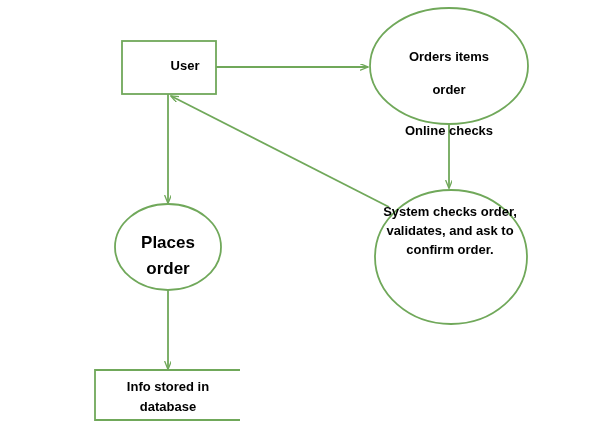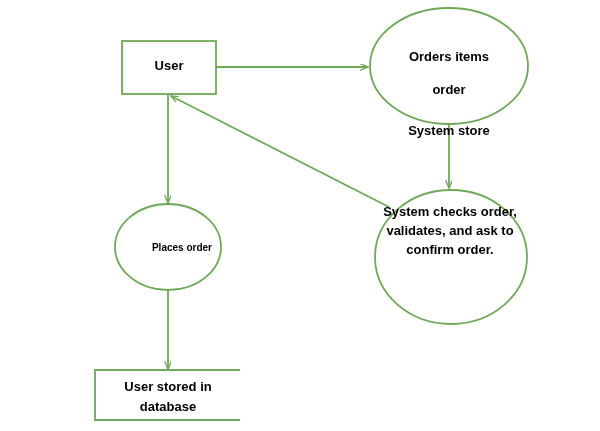--- a/index.html
+++ b/index.html
@@ -29,20 +29,21 @@
     line-height: 1.28;
     white-space: pre-line;
     pointer-events: none;
   }
   
   #label-user {
     left: 122px;
     top: 58px;
     width: 94px;
     font-size: 13px;
+    padding-left: 16px;
   }
   
   #label-orders {
     left: 378px;
     top: 32px;
     width: 142px;
     font-size: 13px;
   }
   #label-orders .line-gap {
     display: block;
@@ -52,25 +53,24 @@
   #label-system {
     left: 382px;
     top: 203px;
     width: 136px;
     font-size: 13px;
     line-height: 1.45;
   }
   
   #label-places {
     left: 124px;
-    top: 240px;
+    top: 230px;
     width: 88px;
-    font-size: 10px;
+    font-size: 17px;
     line-height: 1.5;
-    text-align: right;
   }
   
   #label-info {
     left: 98px;
     top: 377px;
     width: 140px;
     font-size: 13px;
     line-height: 1.5;
   }
 </style>
@@ -114,20 +114,20 @@
 
   <path d="M240,370 L95,370 L95,420 L240,420" fill="#ffffff" stroke="#70a85a" stroke-width="1.8" stroke-linecap="butt" stroke-linejoin="miter"></path>
 </svg>
 
 <div class="node-label" id="label-user">User</div>
 
 <div class="node-label" id="label-orders">
   <span>Orders items</span><br>
   <span>order</span>
   <span class="line-gap"></span>
-  <span>System store</span>
+  <span>Online checks</span>
 </div>
 
 <div class="node-label" id="label-system">System checks order, validates, and ask to confirm order.</div>
 
 <div class="node-label" id="label-places">Places order</div>
 
-<div class="node-label" id="label-info">User stored in database</div>
+<div class="node-label" id="label-info">Info stored in database</div>
 
 </body></html>

